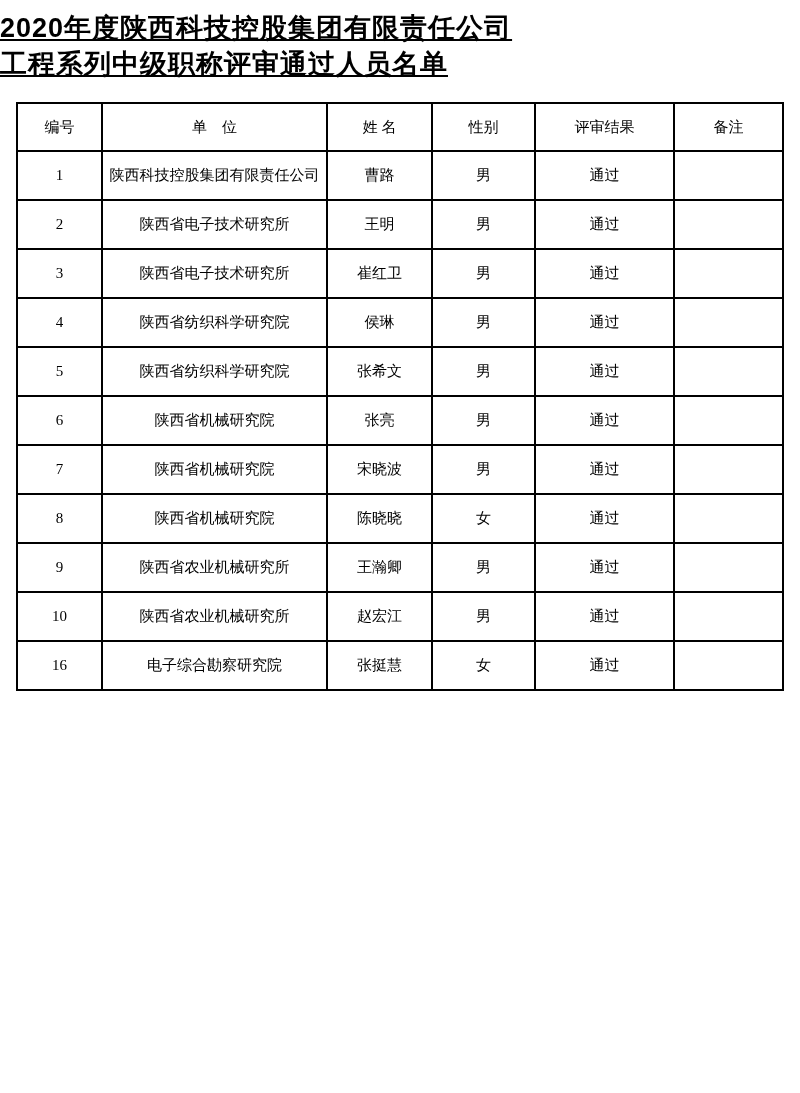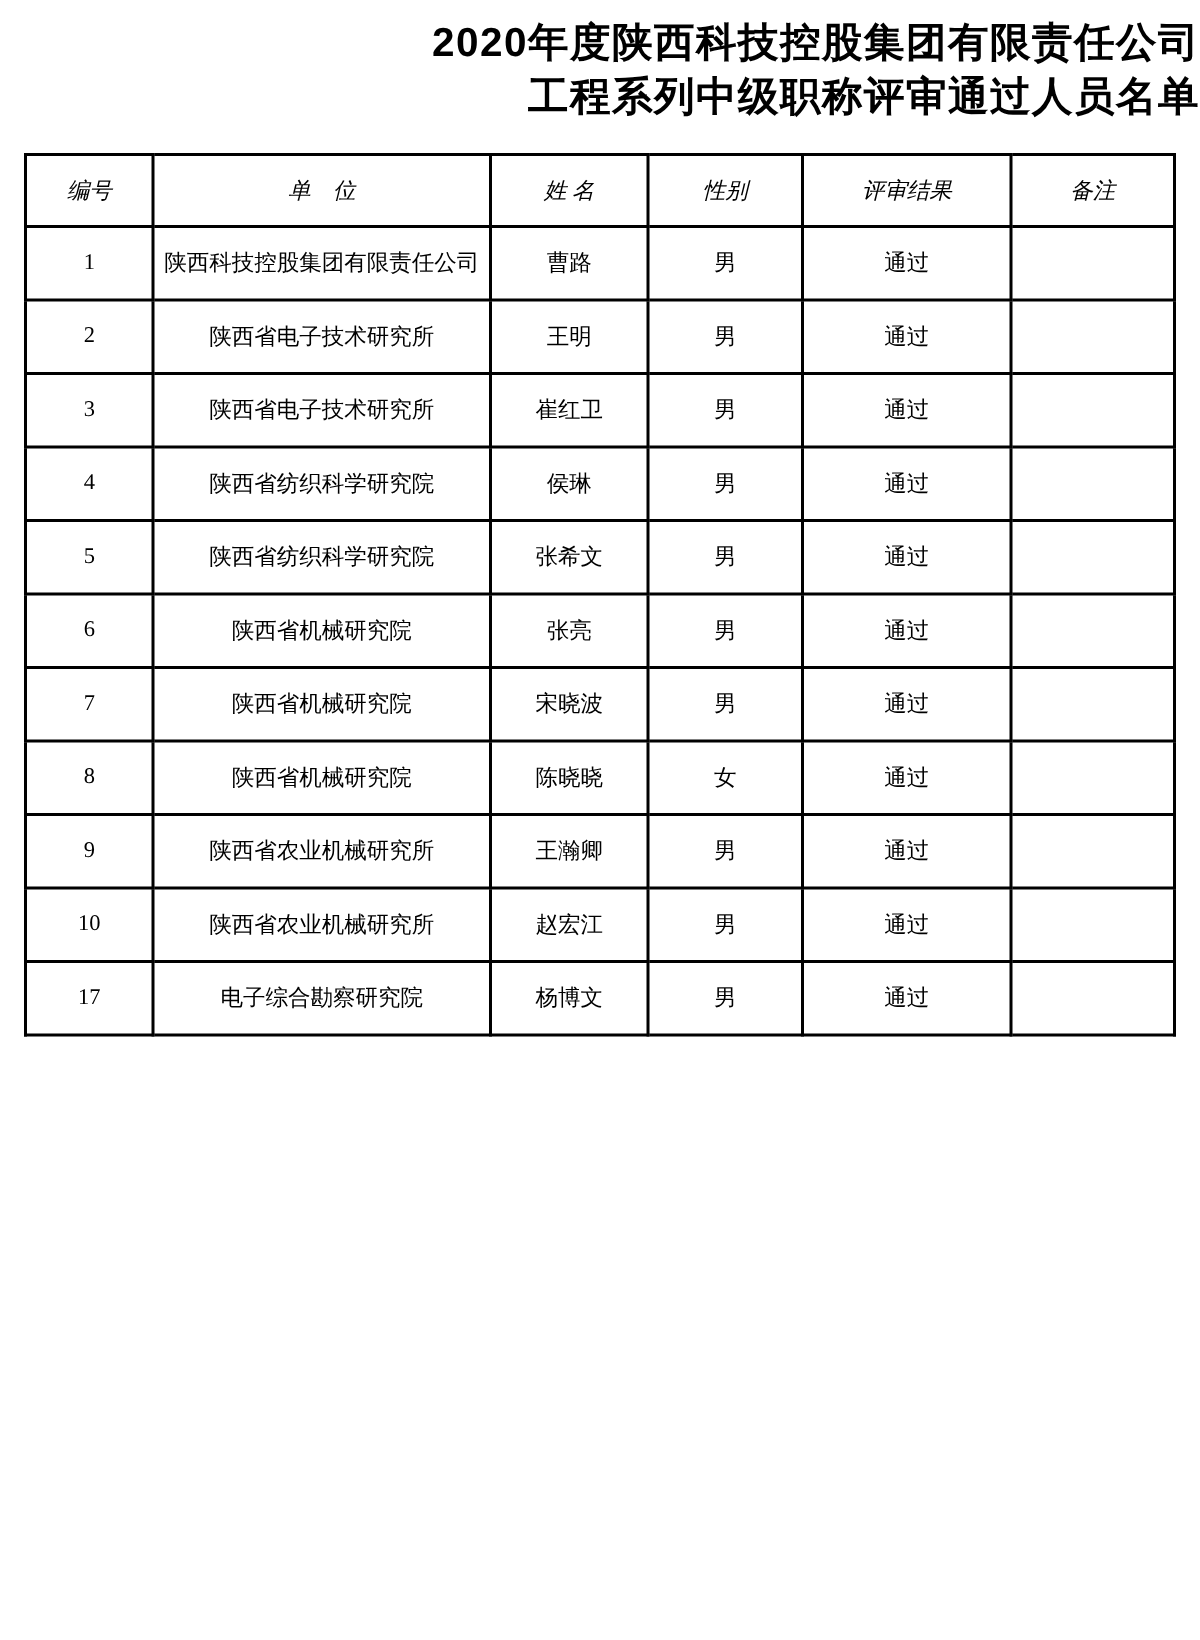--- a/index.html
+++ b/index.html
@@ -9,48 +9,48 @@
   }
   body {
     width: 800px;
     height: 1093px;
     font-family: "Liberation Serif", "DejaVu Serif", serif;
     color: #000000;
     overflow: hidden;
   }
   .doc-title {
     margin: 10px 0 16px 0;
-    text-align: right;
+    text-align: left;
     font-family: "Liberation Sans", "DejaVu Sans", sans-serif;
     font-weight: bold;
     font-size: 27px;
     line-height: 36px;
     letter-spacing: 1px;
     color: #000000;
+    text-decoration: underline;
   }
   table.roster {
     border-collapse: collapse;
     table-layout: fixed;
     width: 766px;
     margin: 20px auto 0 auto;
   }
   table.roster th,
   table.roster td {
     border: 2px solid #000000;
     text-align: center;
     vertical-align: middle;
     font-size: 15px;
     font-weight: normal;
     padding: 0 2px;
     overflow: hidden;
     white-space: nowrap;
   }
   table.roster thead th {
     height: 46px;
-    font-style: italic;
   }
   table.roster tbody td {
     height: 47px;
   }
   col.c-no     { width: 85px; }
   col.c-unit   { width: 225px; }
   col.c-name   { width: 105px; }
   col.c-gender { width: 103px; }
   col.c-result { width: 139px; }
   col.c-remark { width: 109px; }
@@ -157,21 +157,21 @@
       </tr>
       <tr>
         <td>10</td>
         <td>陕西省农业机械研究所</td>
         <td>赵宏江</td>
         <td>男</td>
         <td>通过</td>
         <td></td>
       </tr>
       <tr>
-        <td>17</td>
+        <td>16</td>
         <td>电子综合勘察研究院</td>
-        <td>杨博文</td>
-        <td>男</td>
+        <td>张挺慧</td>
+        <td>女</td>
         <td>通过</td>
         <td></td>
       </tr>
     </tbody>
 </table>
 
 </body></html>

